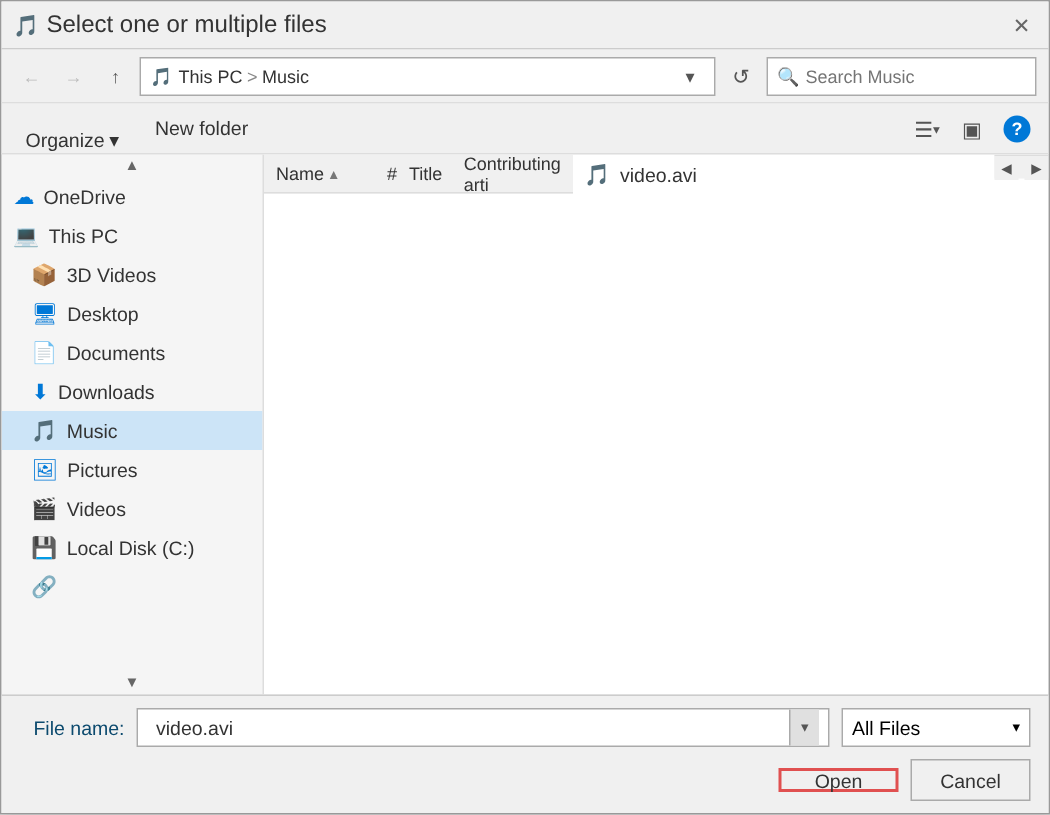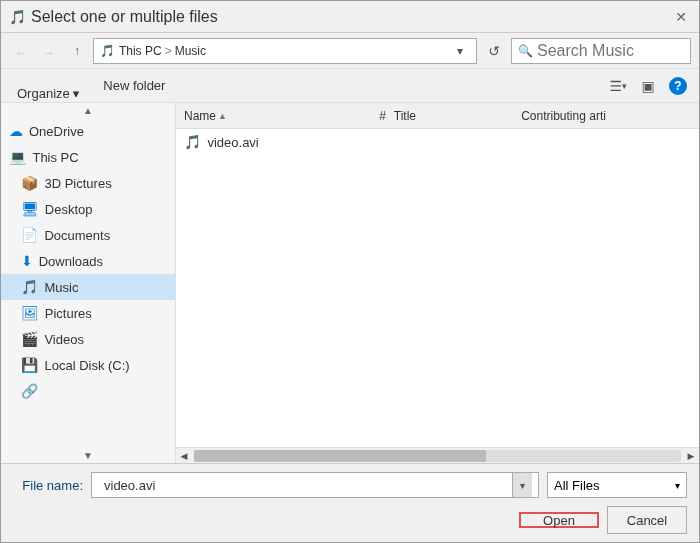--- a/index.html
+++ b/index.html
@@ -117,21 +117,21 @@
       padding: 0 6px;
     }
     .search-icon-span {
       color: #888;
       margin-right: 4px;
       font-size: 12px;
     }
     .search-box input {
       border: none;
       outline: none;
-      font-size: 16px;
+      font-size: 12px;
       color: #0f766e;
       background: transparent;
       width: 100%;
     }
 
     
     .toolbar2 {
       display: flex;
       align-items: center;
       padding: 4px 8px;
@@ -230,21 +230,21 @@
       cursor: pointer;
       color: #666;
       font-size: 10px;
       margin-top: auto;
     }
 
     
     .file-list {
       flex: 1;
       display: flex;
-      flex-direction: column;
+      flex-direction: row;
       overflow: hidden;
       background: white;
     }
     .file-list-header {
       display: flex;
       align-items: center;
       background: #f0f0f0;
       border-bottom: 1px solid #ddd;
       height: 26px;
       font-size: 12px;
@@ -490,21 +490,21 @@
       <div class="sidebar-item">
         <span class="sidebar-item-icon" style="color:#0078d7;">☁</span>
         <span>OneDrive</span>
       </div>
       <div class="sidebar-item">
         <span class="sidebar-item-icon">💻</span>
         <span>This PC</span>
       </div>
       <div class="sidebar-item" style="padding-left:20px;">
         <span class="sidebar-item-icon" style="color:#0078d7;">📦</span>
-        <span>3D Pictures</span>
+        <span>3D Videos</span>
       </div>
       <div class="sidebar-item" style="padding-left:20px;">
         <span class="sidebar-item-icon" style="color:#0078d7;">🖥</span>
         <span>Desktop</span>
       </div>
       <div class="sidebar-item" style="padding-left:20px;">
         <span class="sidebar-item-icon">📄</span>
         <span>Documents</span>
       </div>
       <div class="sidebar-item" style="padding-left:20px;">
@@ -575,21 +575,21 @@
 
   </div>
 
   <div class="bottom-bar">
     <div class="filename-row">
       <span class="filename-label">File name:</span>
       <div class="filename-input" style="display:flex;flex:1;border:1px solid #aaa;background:white;height:26px;align-items:center;">
         <input type="text" value="video.avi" style="border: none; outline: none; font-size: 13px; padding: 0px 6px; flex: 1 1 0%; color: rgb(51, 51, 51);">
         <div class="filename-dropdown-btn" style="width:20px;height:100%;display:flex;align-items:center;justify-content:center;background:#e0e0e0;border-left:1px solid #aaa;cursor:pointer;font-size:10px;">▾</div>
       </div>
-      <div class="filetype-select" style="display:flex;align-items:center;justify-content:space-between;width:140px;height:26px;border:1px solid #aaa;background:white;padding:0 6px;cursor:pointer;">
+      <div class="filetype-select" style="display:flex;align-items:center;justify-content:space-between;width:126px;height:26px;border:1px solid #aaa;background:white;padding:0 6px;cursor:pointer;">
         <span>All Files</span>
         <span style="font-size:10px;">▾</span>
       </div>
     </div>
     <div class="buttons-row">
       <button class="open-btn">
         <span>Open</span>
       </button>
       <button class="cancel-btn">
         <span>Cancel</span>

